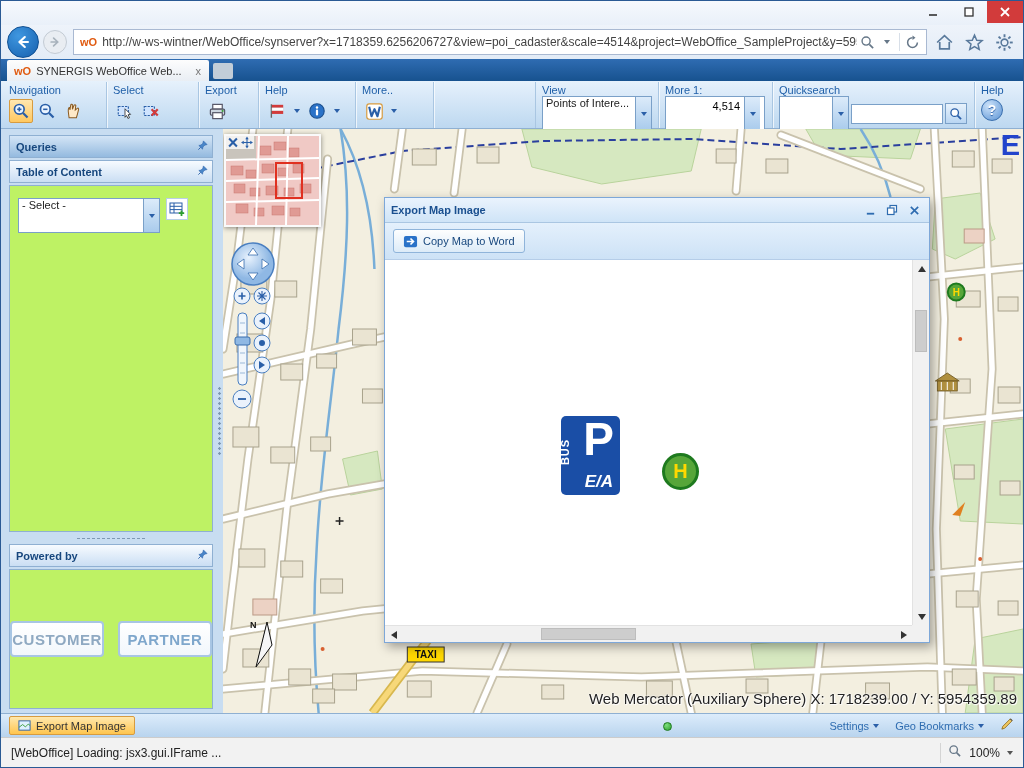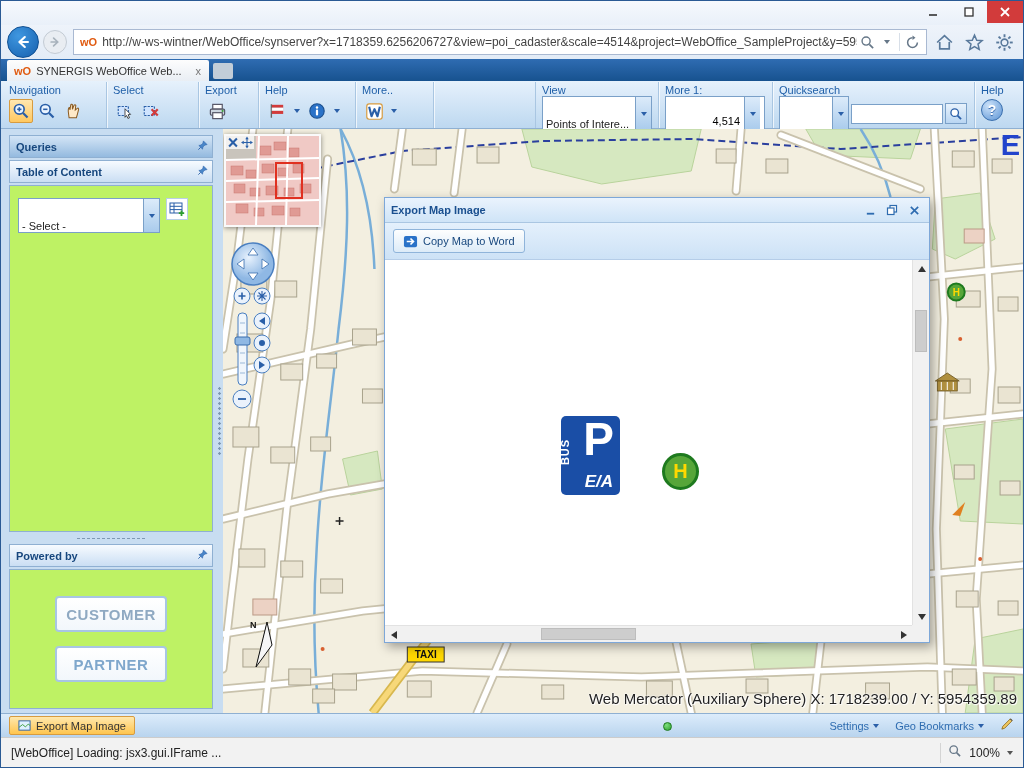--- a/index.html
+++ b/index.html
@@ -30,42 +30,42 @@
   #ribbon { height:48px; background:linear-gradient(#e6f1fc,#bdd8f0); border-bottom:1px solid #8fb0d2; display:flex; padding:1px 2px 0 2px; }
   .rsec { padding:2px 6px; border-right:1px solid #a9c6e2; box-shadow:1px 0 0 rgba(255,255,255,.7); display:flex; flex-direction:column; }
   .rsec.noborder { border-right:none; box-shadow:none; }
   .rlabel { font-size:11px; color:#1f5fa8; height:15px; white-space:nowrap; }
   .ricons { display:flex; align-items:center; gap:2px; }
   .tool-btn { width:24px; height:24px; display:flex; align-items:center; justify-content:center; border-radius:2px; border:1px solid transparent; }
   .tool-btn.selected { background:linear-gradient(#ffe7b0,#ffc860); border:1px solid #d79b3f; }
   .caret { width:0; height:0; border-left:4px solid transparent; border-right:4px solid transparent; border-top:5px solid #2a5fa8; }
   .caret.small { border-left-width:3px; border-right-width:3px; border-top-width:4px; }
   .caret-btn { width:12px; height:24px; display:flex; align-items:center; justify-content:center; }
-  .combo { height:35px; background:#fff; border:1px solid #7aa0c8; display:flex; align-items:flex-end; font-size:11px; color:#222; }
+  .combo { height:35px; background:#fff; border:1px solid #7aa0c8; display:flex; align-items:flex-start; font-size:11px; color:#222; }
   .combo-text { flex:1; padding:0 3px; white-space:nowrap; overflow:hidden; }
   .combo-caret { width:16px; height:100%; background:linear-gradient(#dcebfa,#a9cbec); border-left:1px solid #7aa0c8; display:flex; align-items:center; justify-content:center; }
   .scale-input { width:78px; height:18px; border:none; outline:none; font-size:11px; text-align:right; padding-right:4px; }
   .qs-input { width:92px; height:20px; border:1px solid #7aa0c8; font-size:11px; padding:0 3px; outline:none; }
   .qs-btn { width:22px; height:21px; background:linear-gradient(#e8f2fc,#b9d6f2); border:1px solid #7aa0c8; display:flex; align-items:center; justify-content:center; }
   .help-badge { width:22px; height:22px; border-radius:50%; background:radial-gradient(circle at 35% 30%, #cde3fa, #5b93d4); border:1px solid #3a6fae; color:#fff; font-weight:bold; font-size:14px; display:flex; align-items:center; justify-content:center; text-shadow:0 1px 1px #2a5fa8; }
   .rspacer { flex:1; }
 
   
   #main { flex:1; display:flex; min-height:0; }
   #sidebar { width:214px; background:#c8ddf1; padding:6px 2px 4px 8px; display:flex; flex-direction:column; gap:2px; }
   .panel-header { height:23px; flex:0 0 auto; background:linear-gradient(#f7fbff,#cadef3); border:1px solid #8fb0d2; display:flex; align-items:center; padding:0 4px 0 6px; font-size:11px; font-weight:bold; color:#17477e; }
   .panel-header.dark { background:linear-gradient(#d4e5f6,#94badf); }
   .panel-header .ph-label { flex:1; }
   .panel-body { background:#bef264; border:1px solid #8fb0d2; }
   #queries-body { flex:1; padding:12px 8px; display:flex; gap:6px; align-items:flex-start; min-height:0; }
   .q-combo { width:142px; }
   .q-iconbtn { width:22px; height:22px; border:1px solid #b9cfe6; display:flex; align-items:center; justify-content:center; background:#fff; }
   .dotted-splitter { height:8px; display:flex; align-items:center; justify-content:center; }
   .dotted-splitter .dots { width:70px; height:3px; background-image:radial-gradient(#7f98b4 1px, transparent 1.2px); background-size:5px 3px; }
-  #powered-body { height:140px; flex:0 0 auto; display:flex; flex-direction:column; align-items:center; justify-content:center; gap:14px; }
+  #powered-body { height:140px; flex:0 0 auto; display:flex; flex-direction:row; align-items:center; justify-content:center; gap:14px; }
   .brand-box { width:112px; height:36px; border:2px solid #a8c6e4; border-radius:4px; background:linear-gradient(#ffffff,#f2f7fc); display:flex; align-items:center; justify-content:center; font-weight:bold; font-size:15px; letter-spacing:.5px; }
   .brand-box.customer { color:#8fa9c2; }
   .brand-box.partner { color:#7fa7cc; }
 
   #splitter { width:8px; background:#c8ddf1; display:flex; align-items:center; justify-content:center; }
   #splitter .vdots { width:3px; height:70px; background-image:radial-gradient(#7f98b4 1px, transparent 1.2px); background-size:3px 5px; }
 
   
   #map { flex:1; position:relative; overflow:hidden; background:#f3efe0; }
   #mapsvg { position:absolute; inset:0; width:100%; height:100%; }

